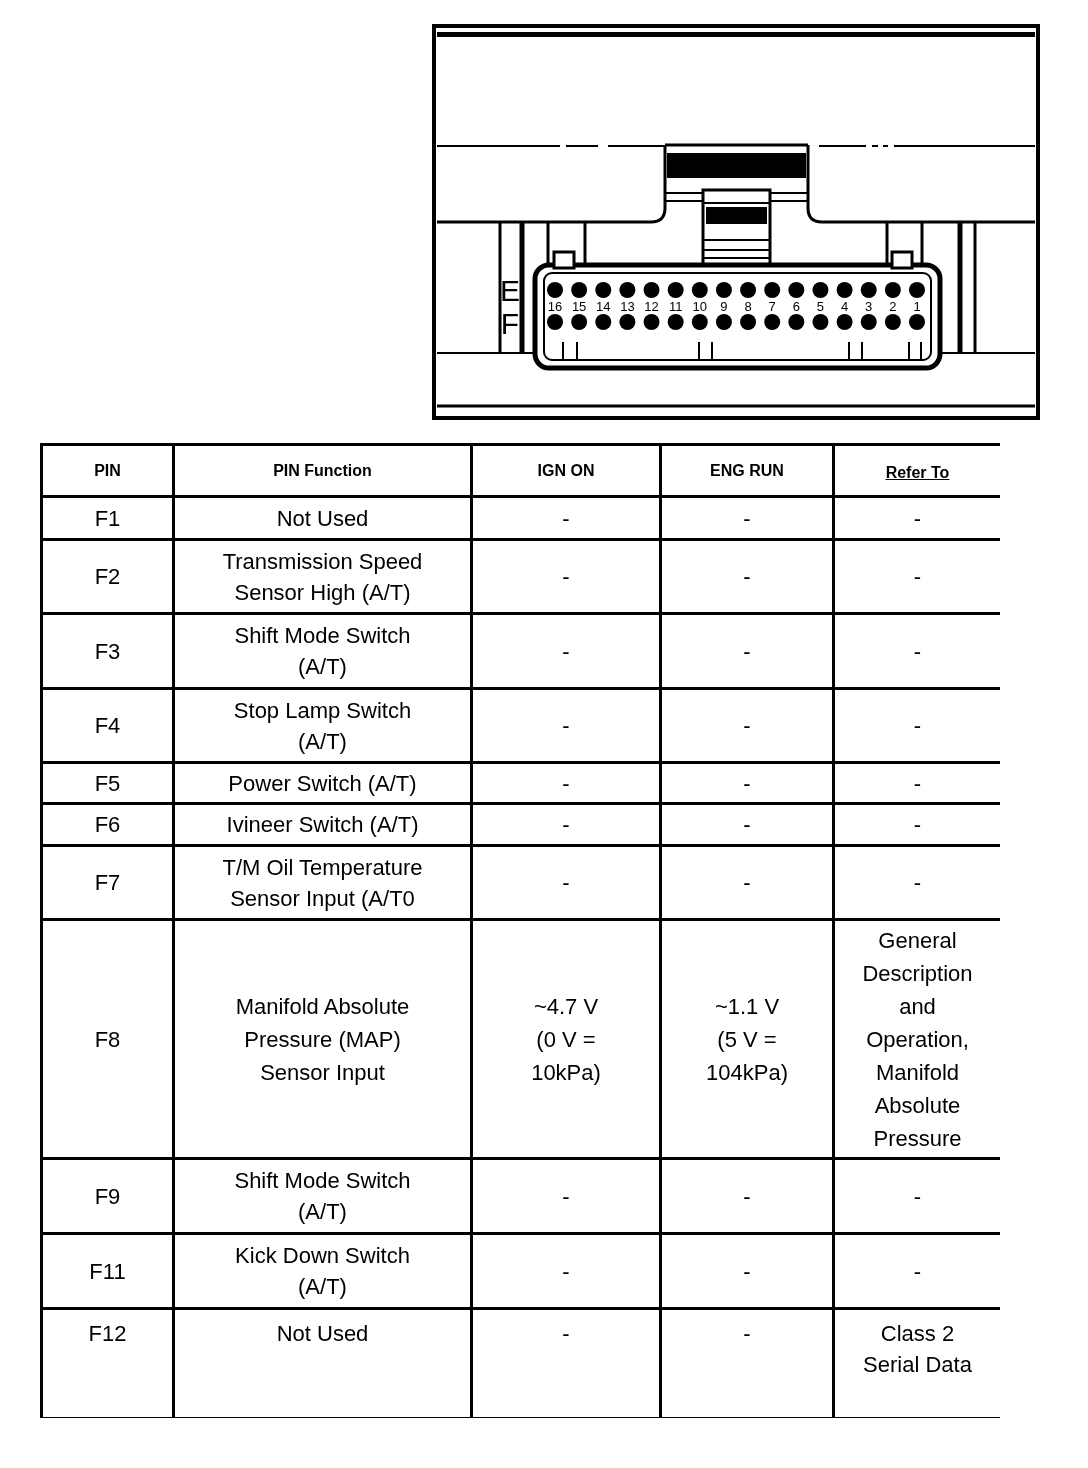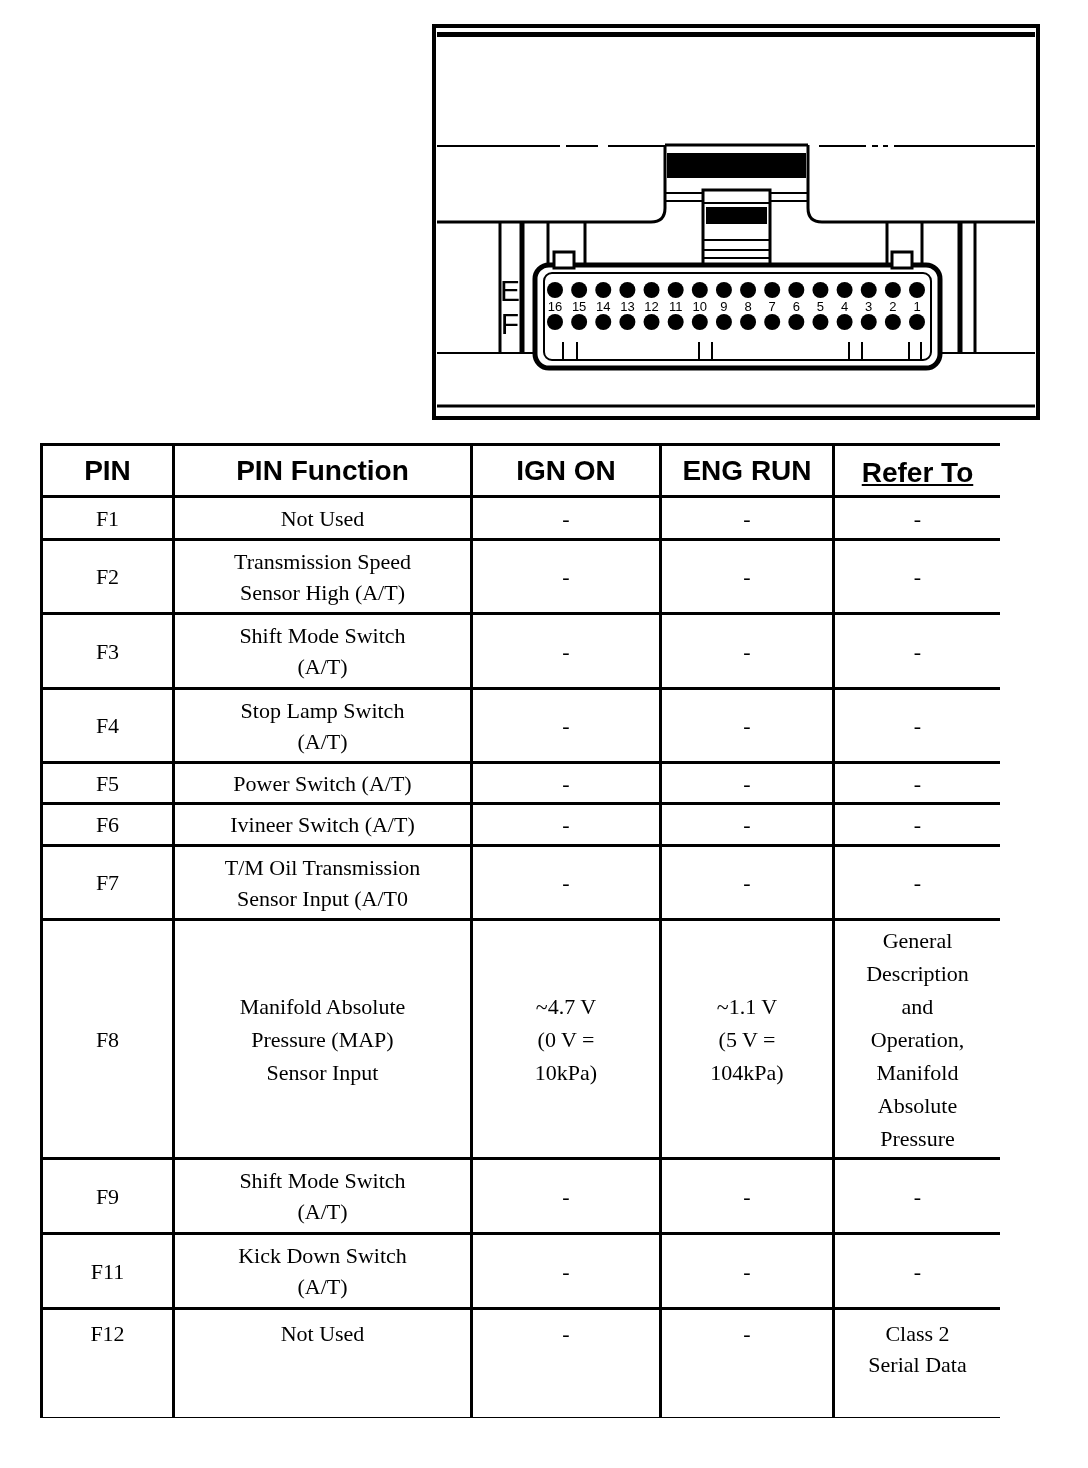--- a/index.html
+++ b/index.html
@@ -44,34 +44,33 @@
   }
   .pin-table th, .pin-table td {
     border: 3px solid #000;
     text-align: center;
     vertical-align: middle;
     white-space: pre-line;
     padding: 0 4px;
     overflow: hidden;
   }
   .pin-table th {
-    font-size: 28px;
+    font-size: 16px;
     font-weight: bold;
     line-height: 28px;
   }
   .pin-table th.header-refer-to {
     vertical-align: bottom;
     padding-bottom: 8px;
     text-decoration: underline;
   }
   .pin-table td {
     font-size: 22px;
     font-weight: normal;
     line-height: 31px;
-    font-family: Liberation Serif, serif;
   }
   tr.row-f8 td { line-height: 33px; }
   tr.row-cut td {
     vertical-align: top;
     padding-top: 8px;
   }
 </style>
 </head>
 <body>
 
@@ -259,21 +258,21 @@
       </tr>
       <tr style="height:42px">
         <td>F6</td>
         <td>Ivineer Switch (A/T)</td>
         <td>-</td>
         <td>-</td>
         <td>-</td>
       </tr>
       <tr style="height:74px">
         <td>F7</td>
-        <td>T/M Oil Transmission
+        <td>T/M Oil Temperature
 Sensor Input (A/T0</td>
         <td>-</td>
         <td>-</td>
         <td>-</td>
       </tr>
       <tr class="row-f8" style="height:239px">
         <td>F8</td>
         <td>Manifold Absolute
 Pressure (MAP)
 Sensor Input</td>

